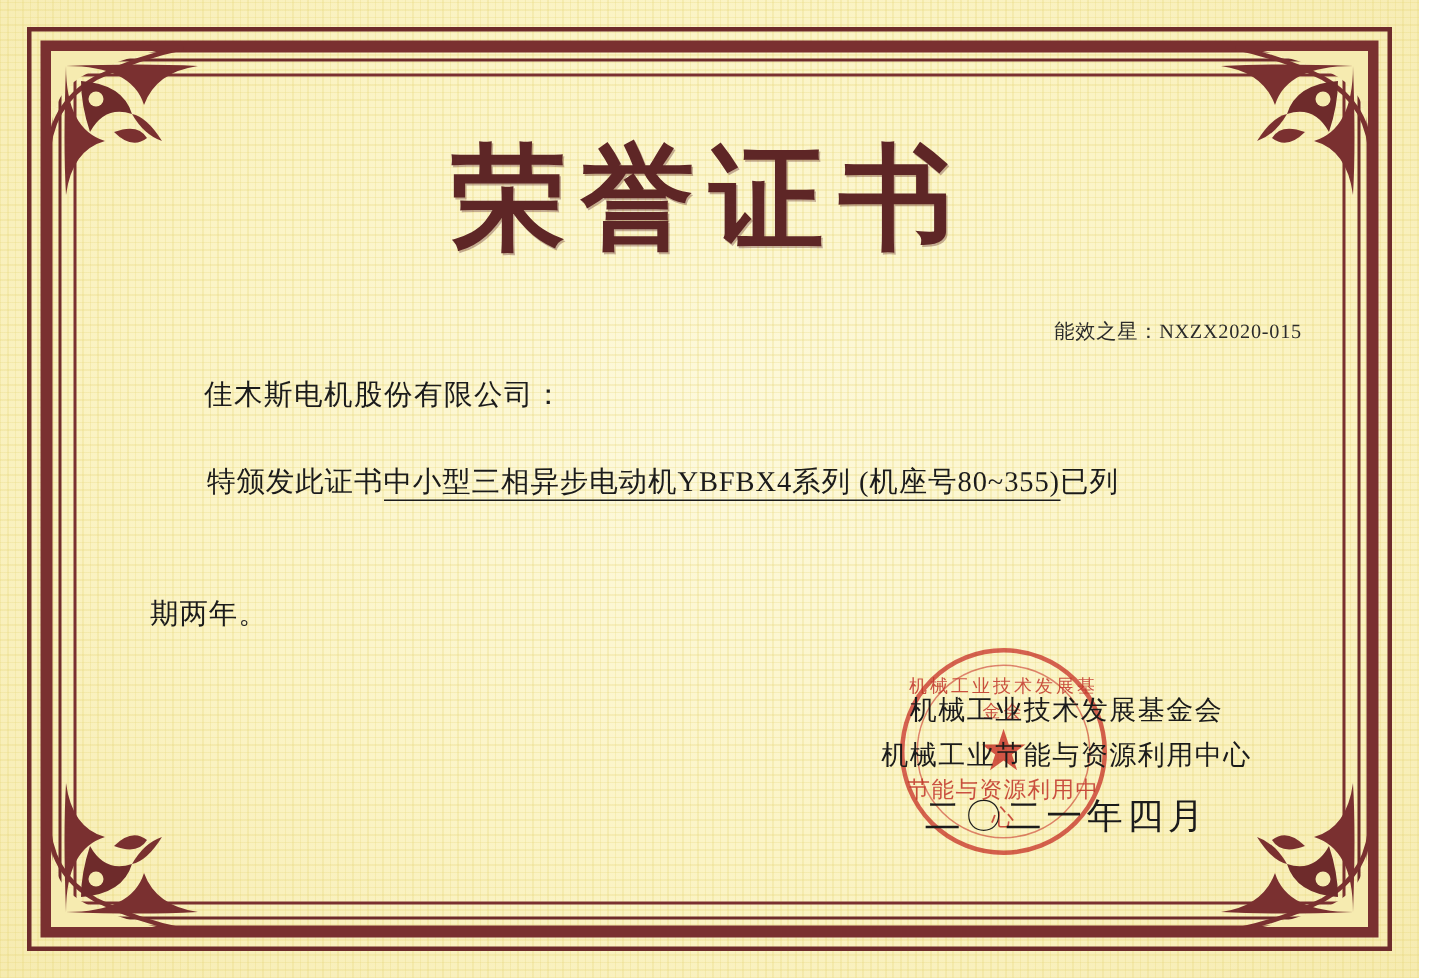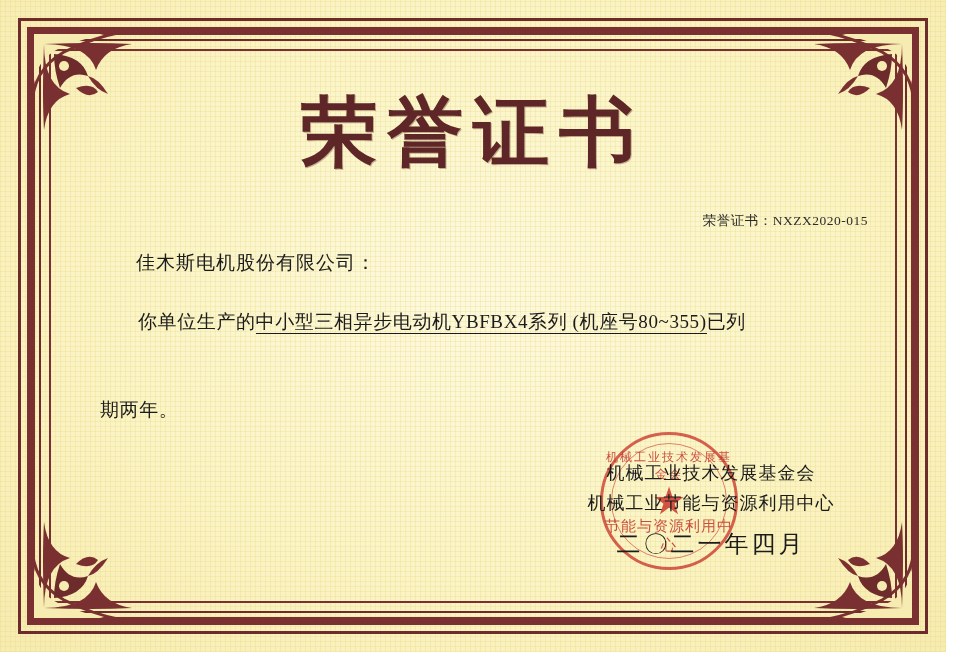--- a/index.html
+++ b/index.html
@@ -238,27 +238,27 @@
       <path d="M58 46 Q66 60 78 64 Q68 48 58 46 Z" fill="#7a3030"></path>
       <circle cx="34" cy="36" r="5" fill="#f6ebb0"></circle>
     </svg>
   </div>
 
   <div class="content">
 
     <div class="cert-title">荣誉证书</div>
 
     <div class="cert-number">
-      <span>荣誉证书：</span><span>NXZX2020-015</span>
+      <span>能效之星：</span><span>NXZX2020-015</span>
     </div>
 
     <div class="salutation">佳木斯电机股份有限公司：</div>
 
     <div class="body-text">
-      <span class="indent"></span><span>你单位生产的</span><span class="underline-seg">中小型三相异步电动机YBFBX4系列 (机座号80~355)</span><span>已列</span><br>
+      <span class="indent"></span><span>特颁发此证书</span><span class="underline-seg">中小型三相异步电动机YBFBX4系列 (机座号80~355)</span><span>已列</span><br>
       <br>
       <span>期两年。</span>
     </div>
 
     <div class="seal">
       <div class="seal-inner"></div>
       <div class="seal-arc-top">机械工业技术发展基金会</div>
       <div class="seal-star">★</div>
       <div class="seal-arc-bottom">节能与资源利用中心</div>
     </div>

